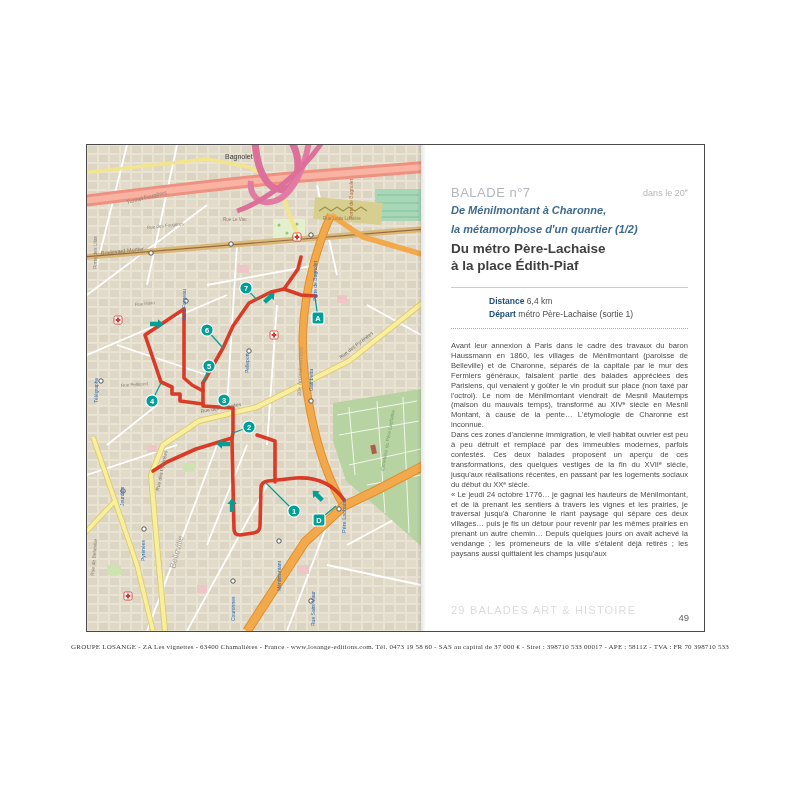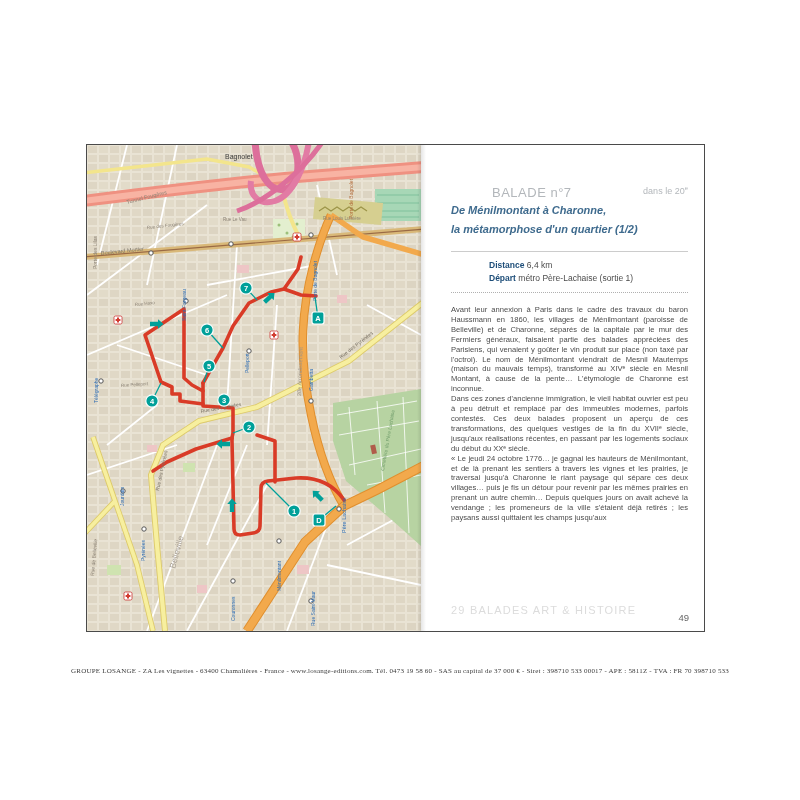--- a/index.html
+++ b/index.html
@@ -2,35 +2,35 @@
 <html><head>
 <meta charset="utf-8">
 <style>
   html,body{margin:0;padding:0;}
   body{width:800px;height:800px;background:#ffffff;font-family:"Liberation Sans",sans-serif;position:relative;overflow:hidden;}
   .spread{position:absolute;left:86px;top:144px;width:617px;height:486px;background:#fff;border:1px solid #4a4a4a;display:flex;}
   .page-left{position:relative;width:334px;height:486px;overflow:hidden;background:#e9e3d4;}
   .page-left svg{display:block;}
   .gutter{position:absolute;left:330px;top:0;width:9px;height:486px;background:linear-gradient(90deg,rgba(0,0,0,0) 0%,rgba(0,0,0,.10) 45%,rgba(0,0,0,0) 100%);pointer-events:none;}
   .page-right{position:relative;width:283px;height:486px;background:#fff;box-sizing:border-box;padding:40px 16px 0 30px;}
-  .series-row{display:flex;justify-content:space-between;align-items:flex-start;margin-left:41px;}
+  .series-row{display:flex;justify-content:space-between;align-items:center;}
   .series{color:#b3b7bb;font-size:13px;letter-spacing:.5px;}
   .corner{color:#b3b7bb;font-size:9px;}
   .corner sup{font-size:6px;}
   .title{margin-top:1px;color:#3f6b8e;font-style:italic;font-weight:bold;font-size:11px;line-height:18.5px;}
   .subtitle{margin-top:3px;color:#3f3f41;font-weight:bold;font-size:13.5px;line-height:16.5px;}
   .rule{border:none;border-top:1px solid #cccccc;margin:13px 0 7px 0;}
   .rule.dotted{border-top:1px dotted #b0b0b0;margin:7px 0 6px 0;}
   .info-row{font-size:8.5px;line-height:13px;color:#4b4b4b;}
   .info-row b{color:#1e4e79;padding-left:38px;}
   .bodycopy{margin-top:12px;}
   .bodycopy p{margin:0;font-size:7.6px;line-height:9.9px;color:#4b4b4b;text-align:justify;}
   .pg-footer{position:absolute;left:30px;bottom:15px;color:#dcdcdc;font-weight:normal;font-size:11px;letter-spacing:1.2px;}
   .pg-num{position:absolute;right:15px;bottom:8px;color:#666;font-size:9.5px;}
-  .imprint{position:absolute;left:0;top:643px;width:800px;text-align:center;font-family:"Liberation Serif",serif;font-size:7px;color:#3b3b3b;letter-spacing:.2px;margin-top:24px;}
+  .imprint{position:absolute;left:0;top:643px;width:800px;text-align:center;font-family:"Liberation Serif",serif;font-size:7px;color:#3b3b3b;letter-spacing:.2px;}
 </style>
 </head>
 <body>
 
 <div class="spread">
 
   <div class="page-left">
     <svg id="map-svg" width="334" height="486" viewBox="0 0 334 486">
       <defs>
         <pattern id="blk" width="22" height="18" patternUnits="userSpaceOnUse">
@@ -240,20 +240,24 @@
 
   <div class="page-right">
     <div class="series-row">
       <span class="series">BALADE n°7</span>
       <span class="corner"><span>dans le 20</span><sup>e</sup></span>
     </div>
     <div class="title">
       <div>De Ménilmontant à Charonne,</div>
       <div>la métamorphose d'un quartier (1/2)</div>
     </div>
+    <div class="subtitle">
+      <div>Du métro Père-Lachaise</div>
+      <div>à la place Édith-Piaf</div>
+    </div>
     <hr class="rule">
     <div id="info-rows">
         <div class="info-row"><b>Distance</b> 6,4 km</div>
         <div class="info-row"><b>Départ</b> métro Père-Lachaise (sortie 1)</div>
       </div>
     <hr class="rule dotted">
     <div class="bodycopy" id="bodycopy">
         <p>Avant leur annexion à Paris dans le cadre des travaux du baron Haussmann en 1860, les villages de Ménilmontant (paroisse de Belleville) et de Charonne, séparés de la capitale par le mur des Fermiers généraux, faisaient partie des balades appréciées des Parisiens, qui venaient y goûter le vin produit sur place (non taxé par l'octroi). Le nom de Ménilmontant viendrait de Mesnil Mautemps (maison du mauvais temps), transformé au XIVᵉ siècle en Mesnil Montant, à cause de la pente… L'étymologie de Charonne est inconnue.</p>
         <p>Dans ces zones d'ancienne immigration, le vieil habitat ouvrier est peu à peu détruit et remplacé par des immeubles modernes, parfois contestés. Ces deux balades proposent un aperçu de ces transformations, des quelques vestiges de la fin du XVIIᵉ siècle, jusqu'aux réalisations récentes, en passant par les logements sociaux du début du XXᵉ siècle.</p>
         <p>« Le jeudi 24 octobre 1776… je gagnai les hauteurs de Ménilmontant, et de là prenant les sentiers à travers les vignes et les prairies, je traversai jusqu'à Charonne le riant paysage qui sépare ces deux villages… puis je fis un détour pour revenir par les mêmes prairies en prenant un autre chemin… Depuis quelques jours on avait achevé la vendange ; les promeneurs de la ville s'étaient déjà retirés ; les paysans aussi quittaient les champs jusqu'aux</p>

